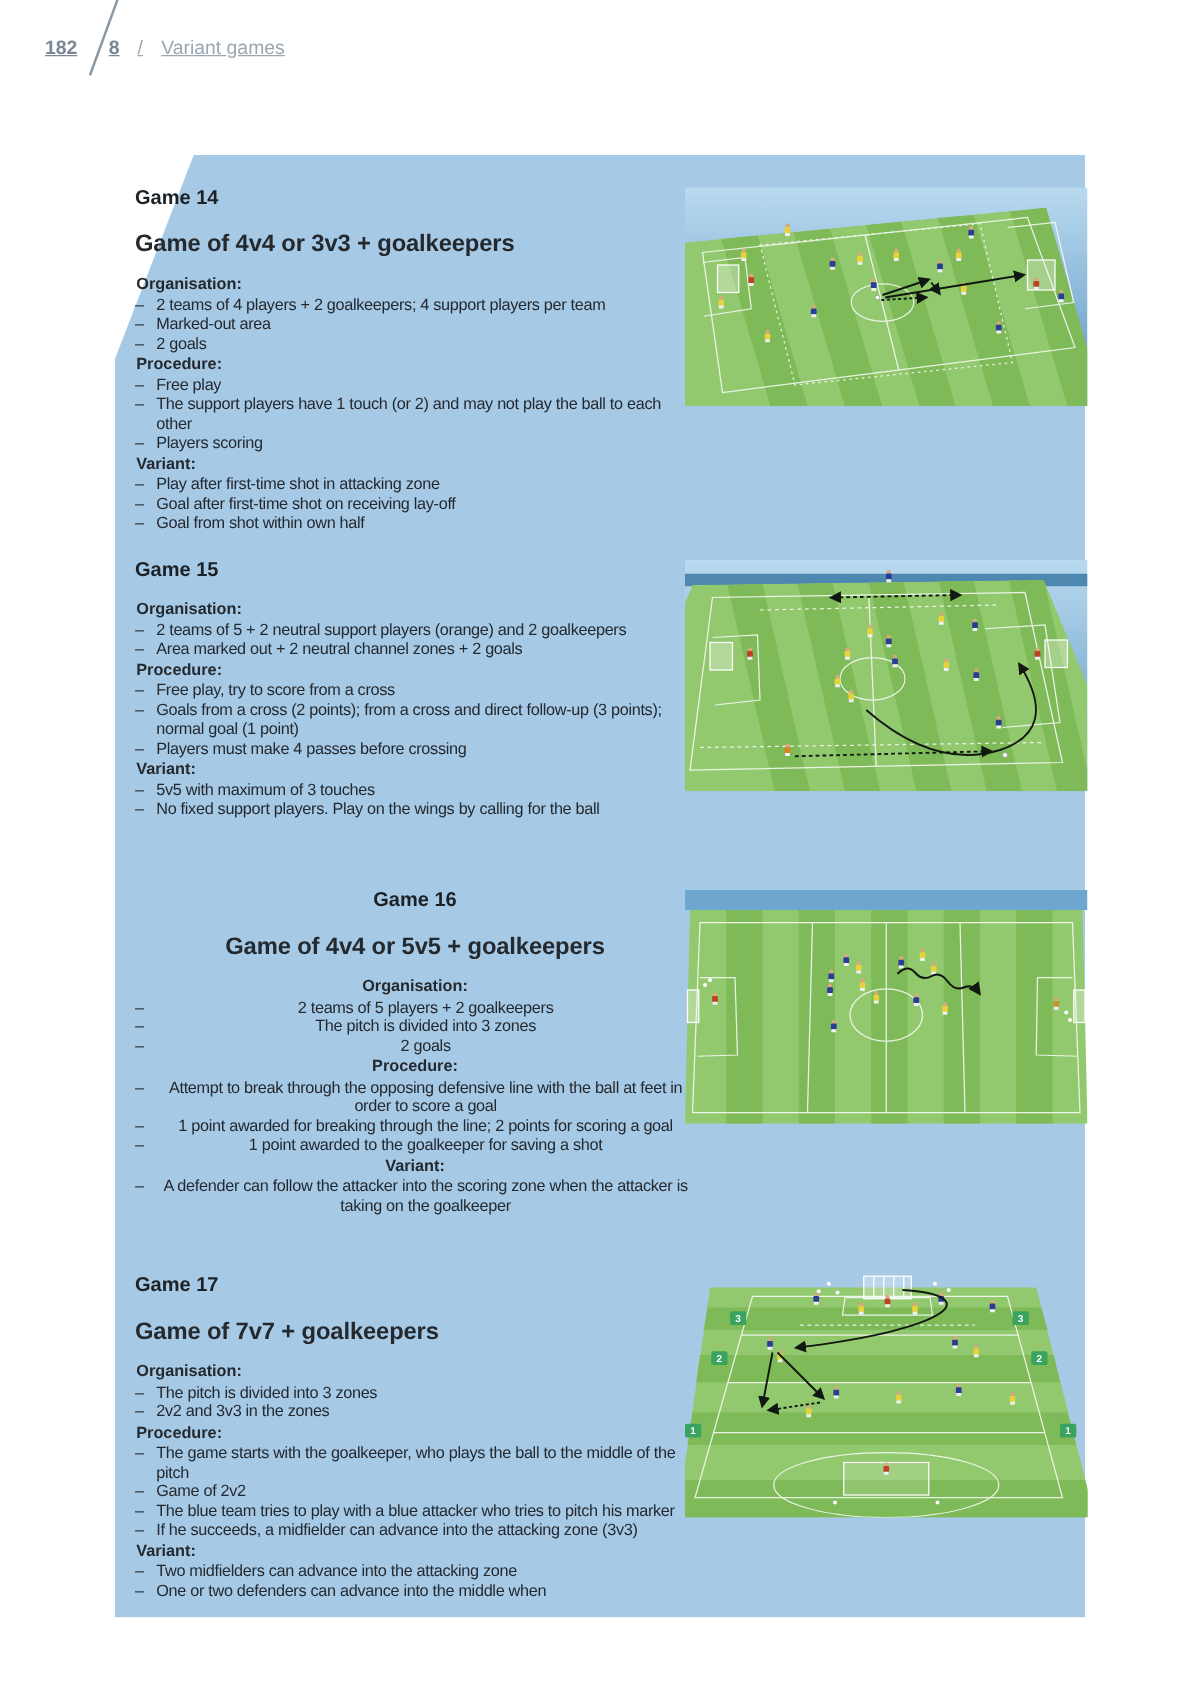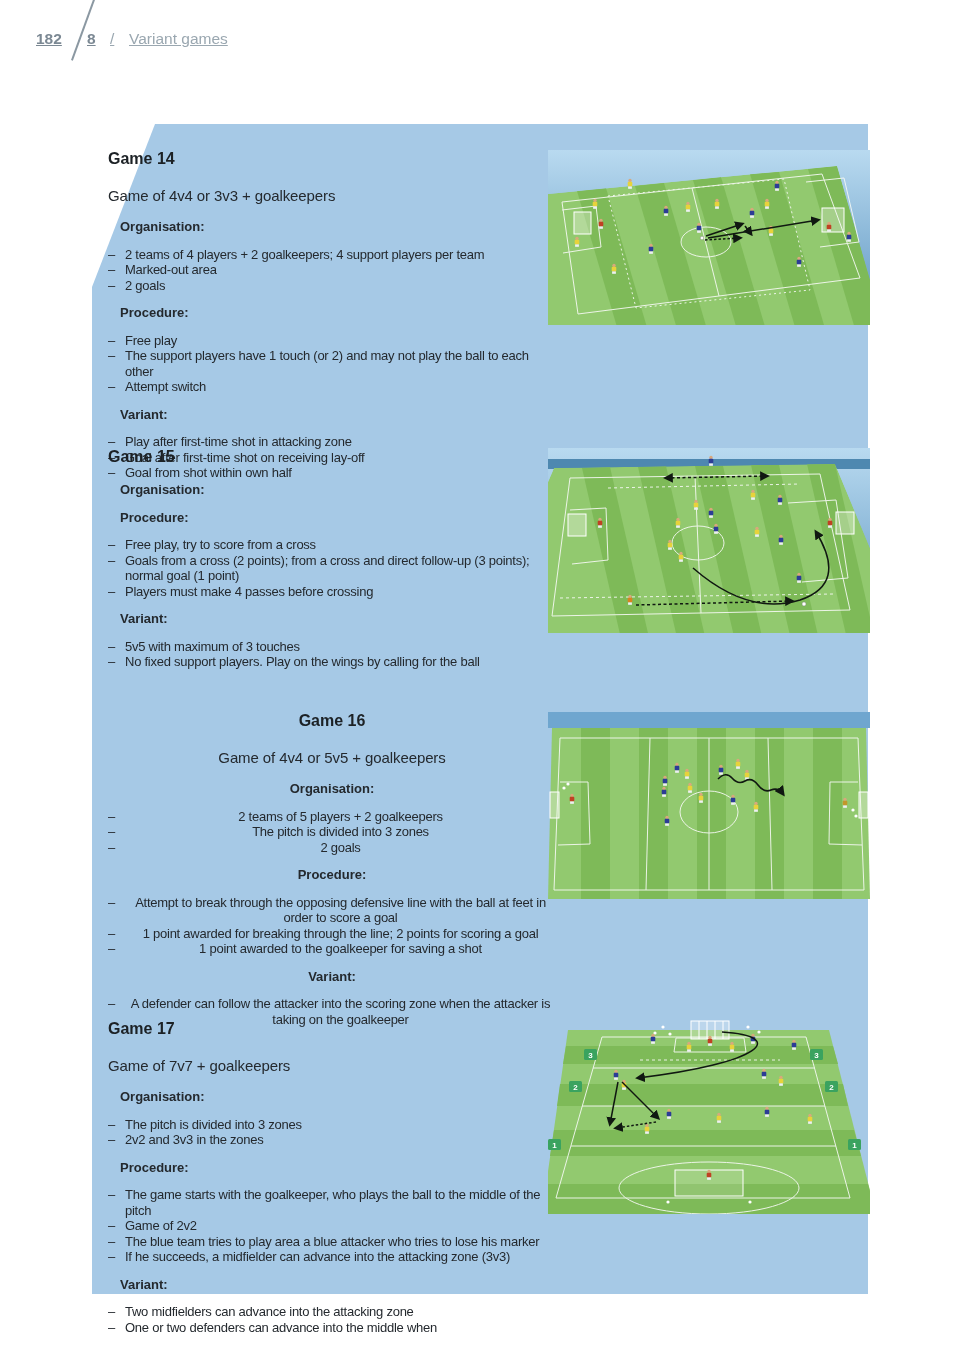--- a/index.html
+++ b/index.html
@@ -10,22 +10,22 @@
   .hdr-bold{font-weight:bold;}
   .hdr-light{color:#9aa7b0;font-weight:normal;}
   .hdr-slash{position:absolute;left:71px;top:-6px;width:2px;height:66px;background:#8b98a2;
              transform:rotate(20deg);transform-origin:bottom left;}
   
   .panel{position:absolute;left:92px;top:124px;width:776px;height:1170px;background:#a6c9e6;
          clip-path:polygon(63px 0,776px 0,776px 1170px,0 1170px,0 163px);}
   
   .game{position:absolute;left:108px;width:448px;color:#24292e;}
   .game h2{font-size:16px;line-height:26px;margin:0 0 9px;color:#1c2125;font-weight:bold;}
-  .game h3{font-size:15px;line-height:16px;margin:16px 0 15px;font-weight:normal;letter-spacing:-0.1px;}
-  .game .hd{font-weight:bold;font-size:13px;line-height:15.5px;margin:12px;}
+  .game h3{font-size:19px;line-height:16px;margin:16px 0 15px;font-weight:bold;letter-spacing:-0.1px;}
+  .game .hd{font-weight:bold;font-size:13px;line-height:15.5px;margin:1px;}
   .game ul{margin:0;padding:0;list-style:none;}
   .game li{position:relative;font-size:13px;line-height:15.5px;padding-left:17px;letter-spacing:-0.25px;}
   .game li::before{content:"\2013";position:absolute;left:0;}
   .diag{position:absolute;display:block;}
 </style>
 </head>
 <body>
 
 <div class="page">
 
@@ -45,33 +45,37 @@
     <p class="hd">Organisation:</p>
     <ul>
       <li>2 teams of 4 players + 2 goalkeepers; 4 support players per team</li>
       <li>Marked-out area</li>
       <li>2 goals</li>
     </ul>
     <p class="hd">Procedure:</p>
     <ul>
       <li>Free play</li>
       <li>The support players have 1 touch (or 2) and may not play the ball to each other</li>
-      <li>Attempt switch</li>
+      <li>Players scoring</li>
     </ul>
     <p class="hd">Variant:</p>
     <ul>
       <li>Play after first-time shot in attacking zone</li>
       <li>Goal after first-time shot on receiving lay-off</li>
       <li>Goal from shot within own half</li>
     </ul>
   </section>
 
   <section class="game" style="top:444px;">
     <h2>Game 15</h2>
     <p class="hd">Organisation:</p>
+    <ul>
+      <li>2 teams of 5 + 2 neutral support players (orange) and 2 goalkeepers</li>
+      <li>Area marked out + 2 neutral channel zones + 2 goals</li>
+    </ul>
     <p class="hd">Procedure:</p>
     <ul>
       <li>Free play, try to score from a cross</li>
       <li>Goals from a cross (2 points); from a cross and direct follow-up (3 points); normal goal (1 point)</li>
       <li>Players must make 4 passes before crossing</li>
     </ul>
     <p class="hd">Variant:</p>
     <ul>
       <li>5v5 with maximum of 3 touches</li>
       <li>No fixed support players. Play on the wings by calling for the ball</li>
@@ -104,21 +108,21 @@
     <h3>Game of 7v7 + goalkeepers</h3>
     <p class="hd">Organisation:</p>
     <ul>
       <li>The pitch is divided into 3 zones</li>
       <li>2v2 and 3v3 in the zones</li>
     </ul>
     <p class="hd">Procedure:</p>
     <ul>
       <li>The game starts with the goalkeeper, who plays the ball to the middle of the pitch</li>
       <li>Game of 2v2</li>
-      <li>The blue team tries to play area a blue attacker who tries to lose his marker</li>
+      <li>The blue team tries to play with a blue attacker who tries to pitch his marker</li>
       <li>If he succeeds, a midfielder can advance into the attacking zone (3v3)</li>
     </ul>
     <p class="hd">Variant:</p>
     <ul>
       <li>Two midfielders can advance into the attacking zone</li>
       <li>One or two defenders can advance into the middle when</li>
     </ul>
   </section>
 
   <svg class="diag" style="left:548px;top:150px;" width="322" height="175" viewBox="0 0 322 175">

